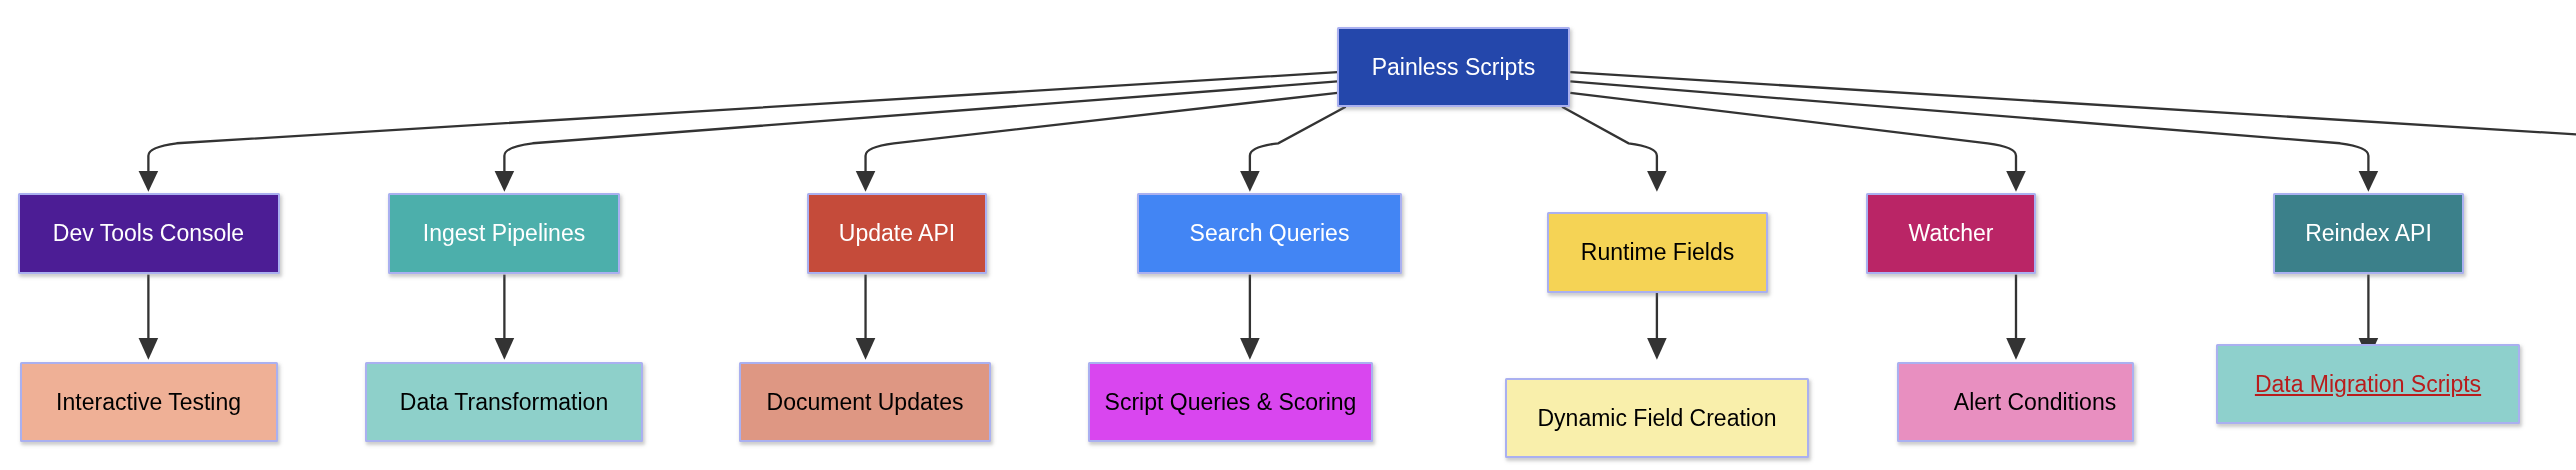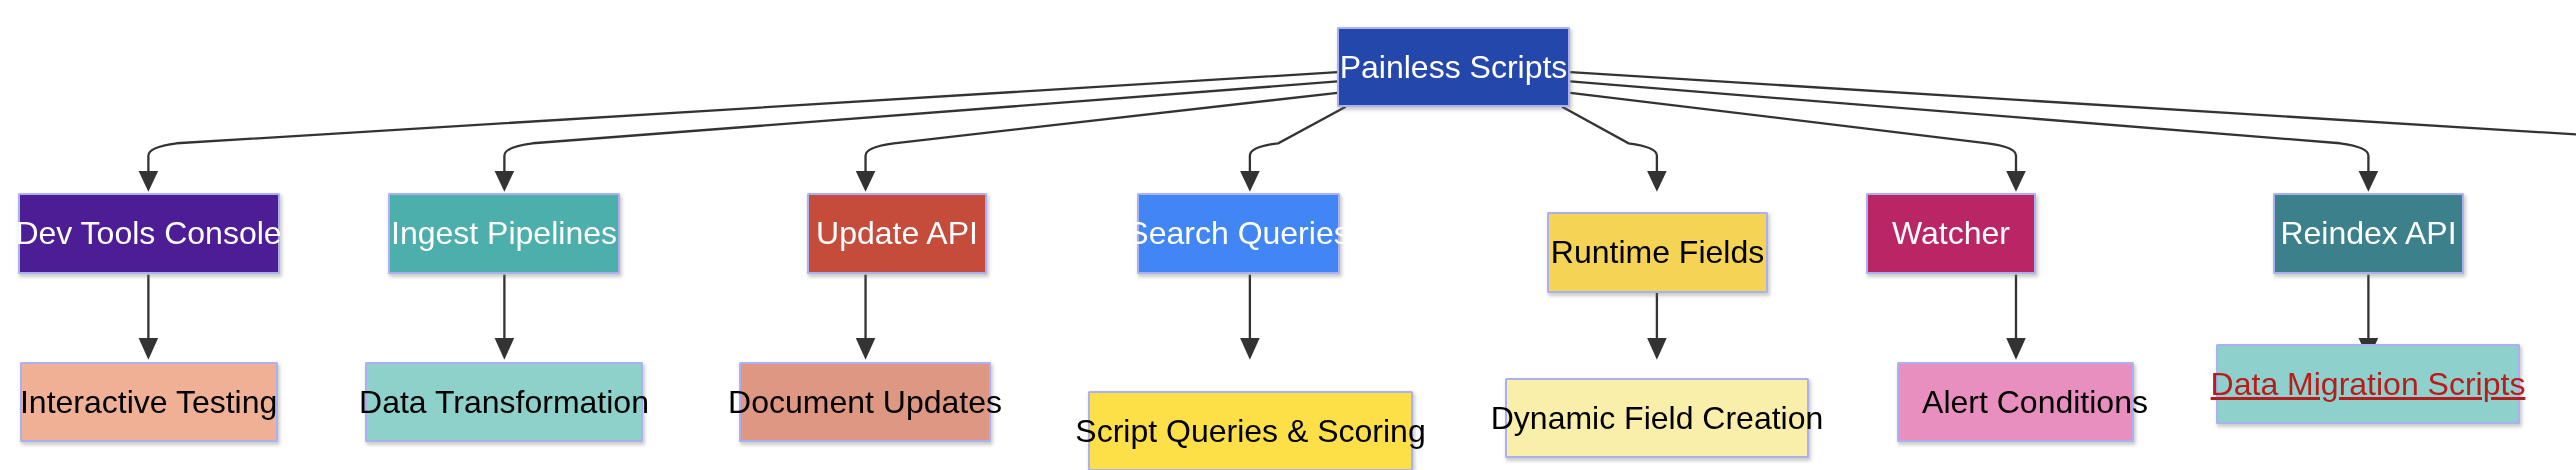--- a/index.html
+++ b/index.html
@@ -13,21 +13,21 @@
   }
   #edge-layer{position:absolute;left:0;top:0;width:2914px;height:471px;}
   .edge-line{fill:none;stroke-width:4.5px;}
   .arrowhead{stroke:none;}
   .node{
     position:absolute;
     display:flex;align-items:center;justify-content:center;
     box-sizing:border-box;
     border:2.6px solid #aab0f0;
     border-radius:1.5px;
-    font-size:32px;
+    font-size:23px;
     line-height:1.15;
     text-align:center;
     white-space:nowrap;
     box-shadow:1.5px 2.6px 3.6px rgba(110,110,110,0.35);
   }
   .node .label{padding:0 6.2px;}
 </style>
 </head>
 <body>
 
@@ -108,21 +108,21 @@
 
   <div class="node" style="left: 17.5px; top: 193px; width: 262px; height: 81px; background: #4c1d95; color: rgb(255, 255, 255); border-color: rgb(170, 176, 240);">
     <span class="label">Dev Tools Console</span>
   </div>
   <div class="node" style="left: 388px; top: 193px; width: 232px; height: 81px; background: rgb(76, 175, 171); color: rgb(255, 255, 255); border-color: rgb(170, 176, 240);">
     <span class="label">Ingest Pipelines</span>
   </div>
   <div class="node" style="left: 775px; top: 193px; width: 180px; height: 81px; background: rgb(197, 75, 58); color: rgb(255, 255, 255); border-color: rgb(170, 176, 240); margin-left: 32px;">
     <span class="label">Update API</span>
   </div>
-  <div class="node" style="left: 1137px; top: 193px; width: 203px; height: 81px; background: rgb(66, 133, 244); color: rgb(255, 255, 255); border-color: rgb(170, 176, 240);">
+  <div class="node" style="left: 1137px; top: 193px; width: 265px; height: 81px; background: rgb(66, 133, 244); color: rgb(255, 255, 255); border-color: rgb(170, 176, 240);">
     <span class="label">Search Queries</span>
   </div>
   <div class="node" style="left: 1547px; top: 193px; width: 221px; height: 81px; background: rgb(245, 211, 85); color: rgb(0, 0, 0); border-color: rgb(170, 176, 240); margin-top: 19px;">
     <span class="label">Runtime Fields</span>
   </div>
   <div class="node" style="left: 1866px; top: 193px; width: 170px; height: 81px; background: rgb(186, 37, 102); color: #ffffff; border-color: rgb(170, 176, 240);">
     <span class="label">Watcher</span>
   </div>
   <div class="node" style="left: 2273px; top: 193px; width: 191px; height: 81px; background: rgb(59, 128, 138); color: rgb(255, 255, 255); border-color: rgb(170, 176, 240);">
     <span class="label">Reindex API</span>
@@ -130,21 +130,21 @@
 
   <div class="node" style="left: 19.6px; top: 362px; width: 258px; height: 80px; background: rgb(239, 176, 150); color: rgb(0, 0, 0); border-color: rgb(170, 176, 240);">
     <span class="label">Interactive Testing</span>
   </div>
   <div class="node" style="left: 365px; top: 362px; width: 278px; height: 80px; background: rgb(142, 208, 202); color: rgb(0, 0, 0); border-color: rgb(170, 176, 240);">
     <span class="label">Data Transformation</span>
   </div>
   <div class="node" style="left: 739px; top: 362px; width: 252px; height: 80px; background: rgb(222, 151, 131); color: rgb(0, 0, 0); border-color: rgb(170, 176, 240);">
     <span class="label">Document Updates</span>
   </div>
-  <div class="node" style="left: 1088px; top: 362px; width: 325px; height: 80px; background: #fde047; color: rgb(0, 0, 0); border-color: rgb(170, 176, 240); margin-top: 29px;">
+  <div class="node" style="left: 1088px; top: 362px; width: 285px; height: 80px; background: #d946ef; color: rgb(0, 0, 0); border-color: rgb(170, 176, 240);">
     <span class="label">Script Queries &amp; Scoring</span>
   </div>
   <div class="node" style="left: 1505px; top: 378px; width: 304px; height: 80px; background: rgb(249, 239, 171); color: rgb(0, 0, 0); border-color: rgb(170, 176, 240);">
     <span class="label">Dynamic Field Creation</span>
   </div>
   <div class="node" style="left: 1897px; top: 362px; width: 237px; height: 80px; background: rgb(232, 143, 192); color: rgb(0, 0, 0); border-color: rgb(170, 176, 240); padding-left: 39px;">
     <span class="label">Alert Conditions</span>
   </div>
   <div class="node" style="left: 2216px; top: 344px; width: 304px; height: 80px; background: rgb(142, 208, 204); color: #b91c1c; border-color: rgb(170, 176, 240); text-decoration: underline;">
     <span class="label">Data Migration Scripts</span>

